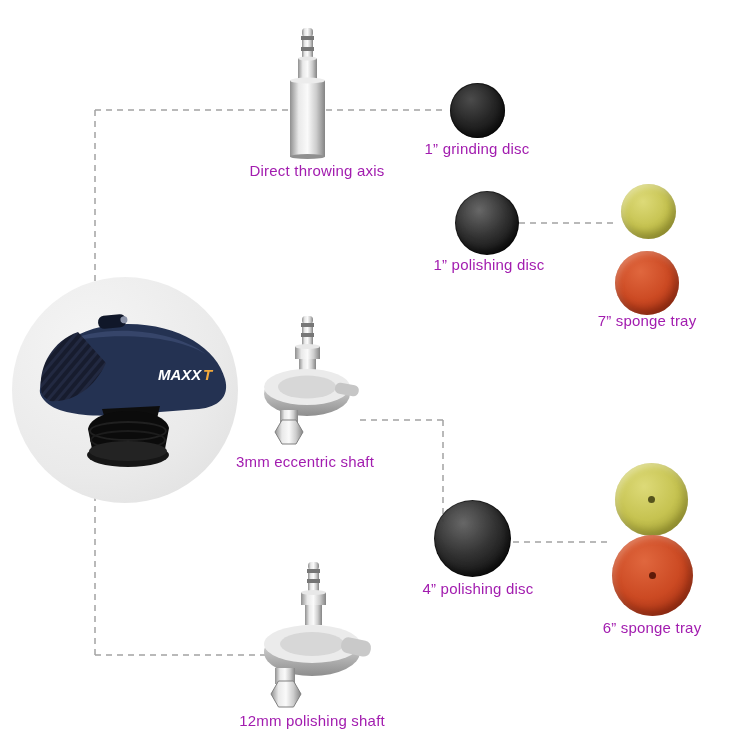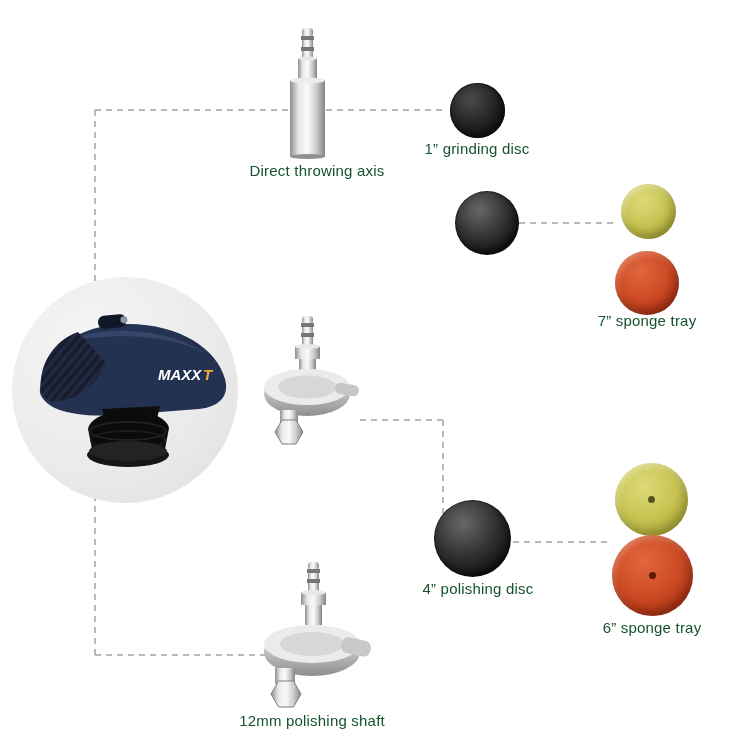--- a/index.html
+++ b/index.html
@@ -1,20 +1,20 @@
 <!DOCTYPE html>
 <html><head>
 <meta charset="utf-8">
 <style>
   html,body{margin:0;padding:0;}
   body{width:750px;height:750px;background:#ffffff;font-family:"Liberation Sans",sans-serif;}
   #canvas{position:relative;width:750px;height:750px;background:#ffffff;overflow:hidden;}
   .connectors{position:absolute;left:0;top:0;}
   .item{position:absolute;margin:0;}
-  .label{position:absolute;font-size:15px;color:#14532d;text-align:center;white-space:nowrap;letter-spacing:.2px;}
+  .label{position:absolute;font-size:15px;color:#a21caf;text-align:center;white-space:nowrap;letter-spacing:.2px;}
   .disc{position:absolute;border-radius:50%;}
   .disc-black{background:radial-gradient(circle at 38% 30%,#4b4b4b 0%,#272727 45%,#121212 82%);
     box-shadow:inset 0 0 0 1px rgba(0,0,0,.45), inset -3px -4px 8px rgba(0,0,0,.55);}
   .disc-texture{background-image:
       radial-gradient(circle at 38% 30%,rgba(95,95,95,.95) 0%,rgba(42,42,42,.96) 45%,rgba(16,16,16,1) 82%),
       repeating-conic-gradient(rgba(255,255,255,.05) 0deg 2deg,rgba(0,0,0,0) 2deg 6deg);}
   .sponge-yellow{background:radial-gradient(circle at 40% 32%,#ddda78 0%,#c6c351 50%,#a5a236 88%);
     box-shadow:inset -3px -5px 9px rgba(90,88,20,.45), inset 2px 3px 6px rgba(255,255,230,.5);}
   .sponge-red{background:radial-gradient(circle at 40% 32%,#e0673e 0%,#cc4a23 50%,#a53113 88%);
     box-shadow:inset -3px -5px 9px rgba(90,20,5,.5), inset 2px 3px 6px rgba(255,210,190,.4);}
@@ -62,20 +62,21 @@
       <ellipse cx="30.5" cy="55.5" rx="17.5" ry="3" fill="#ececec"></ellipse>
       <ellipse cx="30.5" cy="131.5" rx="17.5" ry="2.5" fill="#909090"></ellipse>
     </svg>
   </figure>
   <div class="label" style="left:237px;top:162px;width:160px;">Direct throwing axis</div>
 
   <div class="disc disc-black" style="left:450px;top:83px;width:55px;height:55px;"></div>
   <div class="label" style="left:407px;top:140px;width:140px;">1” grinding disc</div>
 
   <div class="disc disc-black disc-texture" style="left:455px;top:191px;width:64px;height:64px;"></div>
+  <div class="label" style="left:414px;top:256px;width:150px;">1” polishing disc</div>
 
   <div class="disc sponge-yellow" style="left:621px;top:184px;width:55px;height:55px;"></div>
   <div class="disc sponge-red" style="left:615px;top:251px;width:64px;height:64px;"></div>
   <div class="label" style="left:577px;top:312px;width:140px;">7” sponge tray</div>
 
   <figure class="item photo-circle" style="left:12px;top:277px;width:226px;height:226px;">
     <svg width="226" height="226" viewBox="0 0 226 226">
       <defs>
         <pattern id="grip" width="7" height="7" patternUnits="userSpaceOnUse" patternTransform="rotate(40)">
           <rect width="7" height="7" fill="#171c2e"></rect>
@@ -124,20 +125,21 @@
       <ellipse cx="55.5" cy="32.5" rx="12.5" ry="2.5" fill="#e8e8e8"></ellipse>
       <rect x="47" y="45" width="17" height="14" fill="url(#mgB)"></rect>
       <ellipse cx="55" cy="80" rx="43" ry="22" fill="url(#mgBv)"></ellipse>
       <ellipse cx="55" cy="73" rx="43" ry="18" fill="#ebebeb"></ellipse>
       <ellipse cx="55" cy="73" rx="29" ry="11.5" fill="#d7d7d7"></ellipse>
       <rect x="84" y="68" width="24" height="11" rx="5" fill="#c6c6c6" transform="rotate(10 84 68)"></rect>
       <rect x="28" y="96" width="18" height="14" fill="url(#mgB)"></rect>
       <polygon points="23,118 30,106 44,106 51,118 44,130 30,130" fill="url(#mgB)" stroke="#808080" stroke-width="1"></polygon>
     </svg>
   </figure>
+  <div class="label" style="left:225px;top:453px;width:160px;">3mm eccentric shaft</div>
 
   <div class="disc disc-black disc-texture" style="left:434px;top:500px;width:77px;height:77px;"></div>
   <div class="label" style="left:403px;top:580px;width:150px;">4” polishing disc</div>
 
   <div class="disc sponge-yellow" style="left:615px;top:463px;width:73px;height:73px;">
     <span class="center-hole hole-yellow"></span>
   </div>
   <div class="disc sponge-red" style="left:612px;top:535px;width:81px;height:81px;">
     <span class="center-hole hole-red"></span>
   </div>

